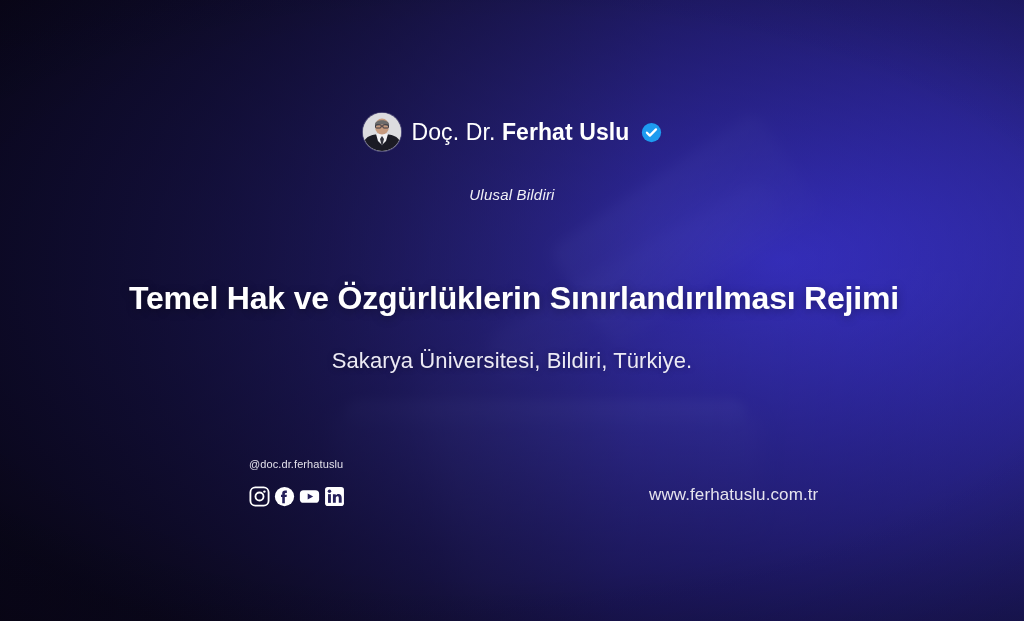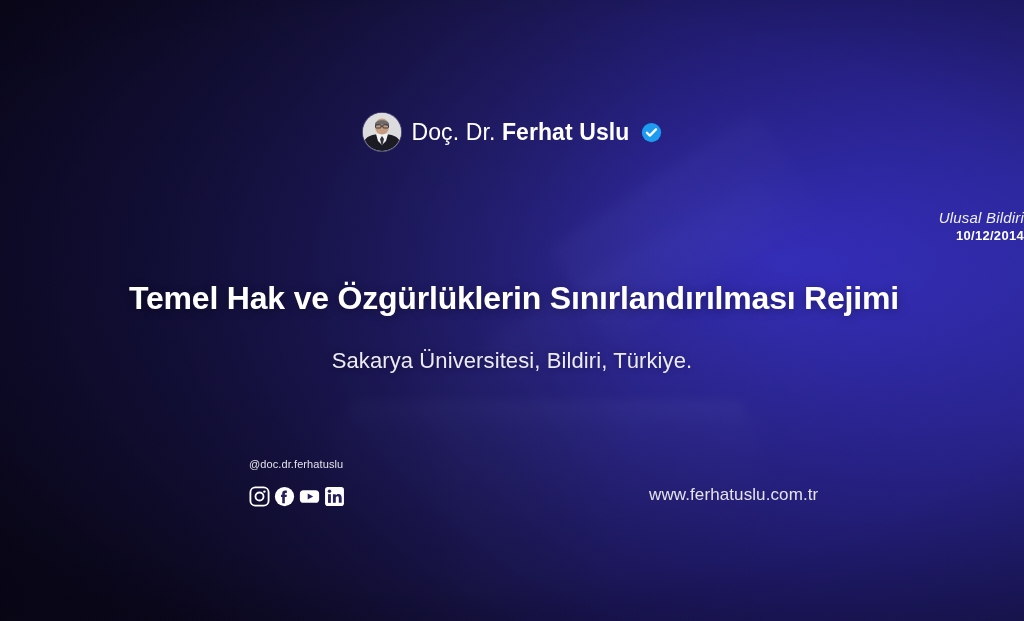--- a/index.html
+++ b/index.html
@@ -155,22 +155,22 @@
     width: 21px;
     height: 21px;
     flex: none;
     display: block;
   }
 
   
   .meta {
     position: absolute;
     left: 0; right: 0;
-    top: 209px;
-    text-align: right;
+    top: 186px;
+    text-align: center;
   }
   .meta-type {
     font-size: 15px;
     font-style: italic;
     font-weight: 400;
     color: #f0f0f6;
     letter-spacing: .2px;
   }
   .meta-date {
     margin-top: 2px;
@@ -278,21 +278,20 @@
         <span class="bold">Ferhat Uslu</span>
       </div>
       <svg class="verified" viewBox="0 0 24 24" xmlns="http://www.w3.org/2000/svg">
         <circle cx="12" cy="12" r="11" fill="#1d9bf0"></circle>
         <path d="M6.8 12.2l3.3 3.4 7-7.2" fill="none" stroke="#ffffff" stroke-width="2.6" stroke-linecap="round" stroke-linejoin="round"></path>
       </svg>
     </div>
 
     <div class="meta">
       <div class="meta-type">Ulusal Bildiri</div>
-      <div class="meta-date">10/12/2014</div>
     </div>
 
     <h1 class="title">Temel Hak ve Özgürlüklerin Sınırlandırılması Rejimi</h1>
 
     <div class="desc">
       <span class="desc-line">Sakarya Üniversitesi, Bildiri, Türkiye.</span>
     </div>
 
     <div class="social">
       <div class="social-handle">@doc.dr.ferhatuslu</div>

